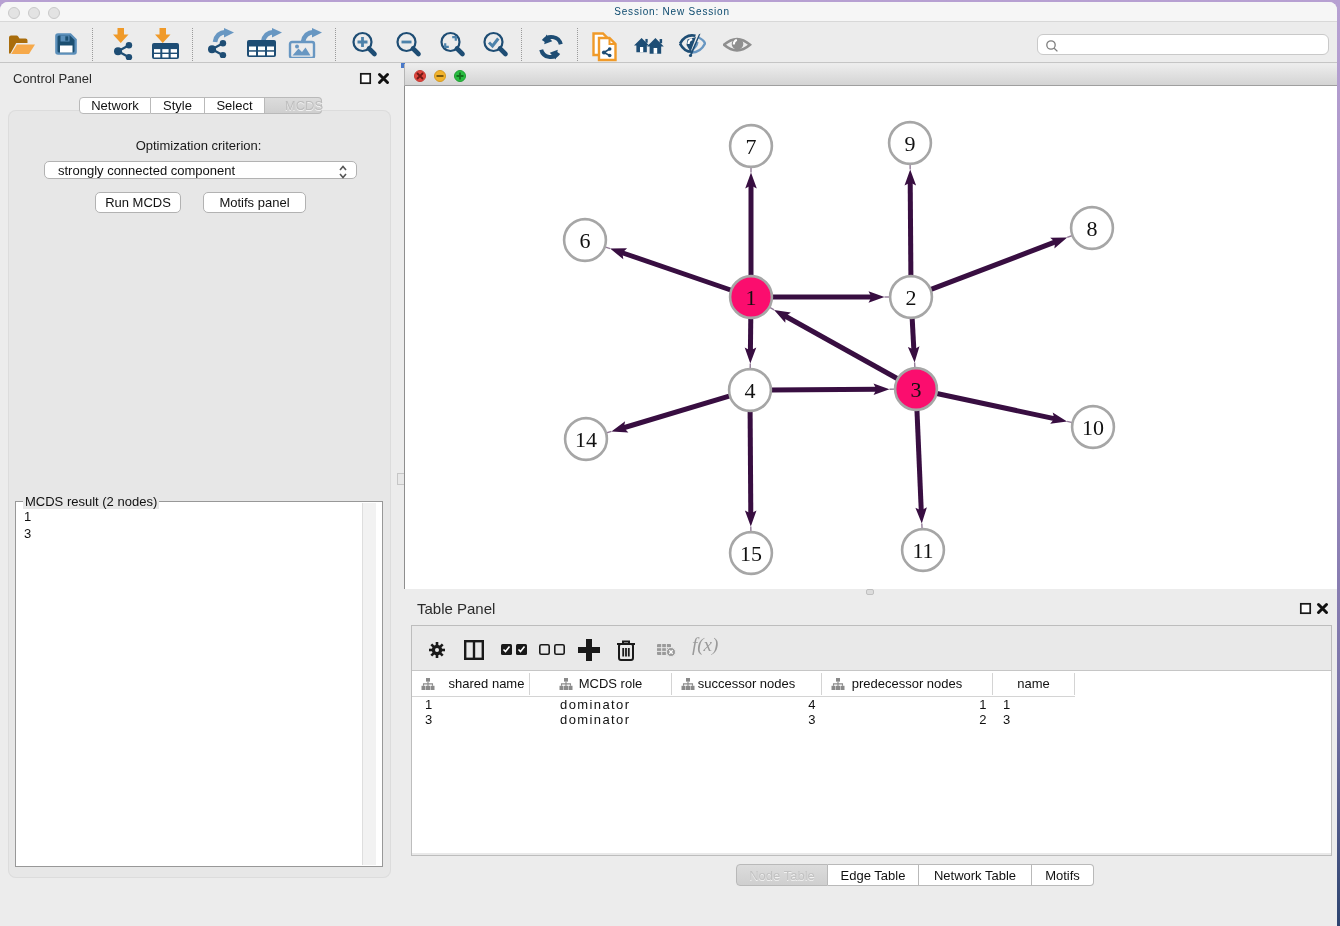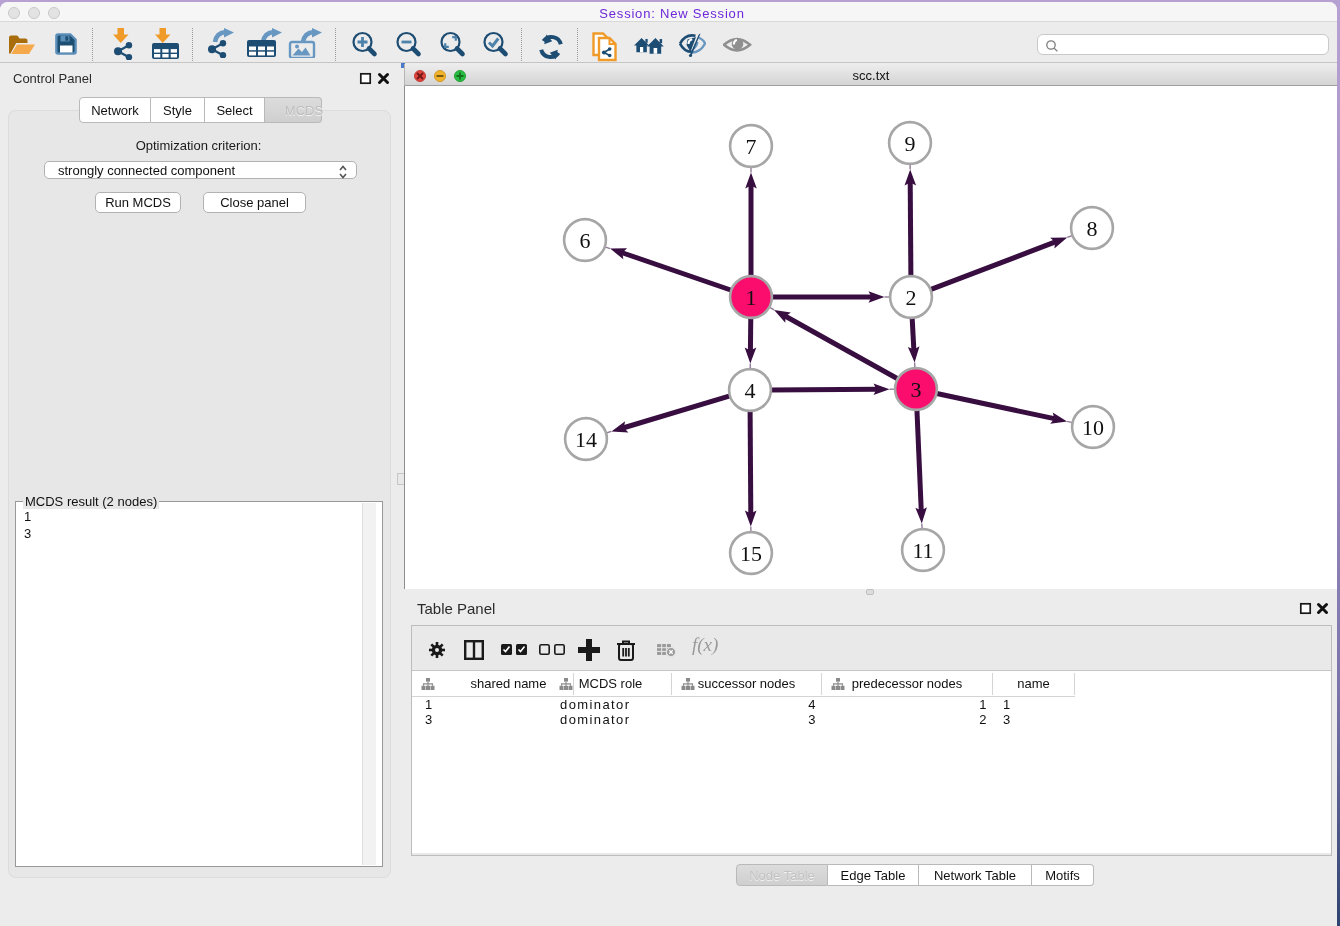--- a/index.html
+++ b/index.html
@@ -11,36 +11,36 @@
 }
 #win {
   position:absolute; left:0; top:2px; width:1337px; height:924px;
   background:#ececec; border-radius:8px 8px 0 0;
 }
 
 #titlebar { position:absolute; left:0; top:0; width:100%; height:20px; background:#f6f6f6; border-radius:8px 8px 0 0; border-bottom:1px solid #d8d8d8; }
 .tl { position:absolute; top:5px; width:12px; height:12px; border-radius:50%;
       background:#e3e3e3; border:1px solid #c9c9c9; }
 #title-text { position:absolute; top:4px; left:0; width:100%; text-align:center;
-      color:#6d28d9; font-size:13px; letter-spacing:0.8px;padding-left:7px; }
+      color:#0c4a6e; font-size:10px; letter-spacing:0.8px;padding-left:7px; }
 
 #toolbar { position:absolute; left:0; top:20px; width:100%; height:41px;
    border-bottom:1px solid #c5c5c5; }
 .sep { position:absolute; top:6px; height:33px; width:0;
    border-left:1px dotted #9a9a9a; }
 .tbi { position:absolute; top:0; }
 #searchbox { position:absolute; left:1037px; top:12px; width:292px; height:21px;
    background:#fff; border:1px solid #c9c9c9; border-radius:6px; }
 #searchbox svg { position:absolute; left:6px; top:3px; }
 
 #cp { position:absolute; left:0; top:61px; width:397px; height:830px; }
 #cp-title { position:absolute; left:13px; top:8px; font-size:13px; color:#2b2b2b; }
 #cp-body { position:absolute; left:8px; top:47px; width:383px; height:768px;
    background:#e7e7e7; border-radius:8px; box-shadow:0 0 0 1px #dcdcdc inset; }
-#cp-tabs { position:absolute; left:79px; top:34px; height:26px; display:flex;
+#cp-tabs { position:absolute; left:79px; top:34px; height:17px; display:flex;
    font-size:13px; z-index:3; }
 .cptab { border:1px solid #b9b9b9; border-left:none; background:#fff;
    display:flex; align-items:center; justify-content:center; color:#111; }
 .cptab:first-child { border-left:1px solid #b9b9b9; border-radius:4px 0 0 4px; }
 .cptab:last-child { border-radius:0 4px 4px 0; }
 .cptab.sel { background:linear-gradient(#dcdcdc,#cfcfcf); color:#bdbdbd;
    text-shadow:0 1px 0 #f2f2f2;padding-left:22px; }
 #opt-label { position:absolute; left:0; top:75px; width:397px; text-align:center;
    font-size:13px; color:#1a1a1a; }
 #dropdown { position:absolute; left:44px; top:98px; width:313px; height:18px;
@@ -268,39 +268,38 @@
       <div class="cptab sel" style="width:57px;">MCDS</div>
     </div>
     <div id="dropdown">strongly connected component
       <svg style="position:absolute; right:8px; top:3px;" width="10" height="14" viewBox="0 0 10 14">
         <path d="M2 5 L5 1.5 L8 5" fill="none" stroke="#555" stroke-width="1.6"></path>
         <path d="M2 9 L5 12.5 L8 9" fill="none" stroke="#555" stroke-width="1.6"></path>
       </svg>
     </div>
     <div id="opt-label">Optimization criterion:</div>
     <div class="btn" style="left:95px; width:86px;">Run MCDS</div>
-    <div class="btn" style="left:203px; width:103px;">Close panel</div>
+    <div class="btn" style="left:203px; width:103px;">Motifs panel</div>
     <div id="mcds-box">
       <div id="mcds-legend">MCDS result (2 nodes)</div>
       <div id="mcds-scroll"></div>
       <div id="mcds-text">1<br>3</div>
     </div>
   </div>
   <div id="net">
     <div style="position:absolute; left:-3px; top:-1px; width:4px; height:5px; background:#4a79c9;"></div>
     <div id="net-title">
       <div class="mac" style="left:9px; background:#e1463e; border:1px solid #c23b34;"></div>
       <div class="mac" style="left:29px; background:#f2b32c; border:1px solid #d49a22;"></div>
       <div class="mac" style="left:49px; background:#29bd41; border:1px solid #1f9e33;"></div>
       <svg style="position:absolute;" width="70" height="22" viewBox="0 0 70 22">
         <path d="M12 9 l6 6 M18 9 l-6 6" stroke="#701915" stroke-width="1.8"></path>
         <path d="M31.5 12 l7 0" stroke="#7a5a10" stroke-width="2"></path>
         <path d="M51.5 12 l7 0 M55 8.5 l0 7" stroke="#14701f" stroke-width="1.8"></path>
       </svg>
-      <div class="txt">scc.txt</div>
     </div>
     <div id="net-canvas">
       <svg width="932" height="506" viewBox="0 0 932 506" style="position:absolute;left:1px;top:0;">
 <line x1="345.0" y1="191.0" x2="345.0" y2="98.5" stroke="#380e41" stroke-width="5.0"></line>
 <polygon points="345.0,86.5 350.8,102.5 345.0,99.5 339.2,102.5" fill="#380e41"></polygon>
 <line x1="345.0" y1="86.5" x2="345.0" y2="81.0" stroke="#380e41" stroke-width="1.4" opacity="0.55"></line>
 <line x1="326.1" y1="204.5" x2="215.4" y2="166.5" stroke="#380e41" stroke-width="5.0"></line>
 <polygon points="204.1,162.6 221.1,162.3 216.4,166.8 217.3,173.3" fill="#380e41"></polygon>
 <line x1="204.1" y1="162.6" x2="198.9" y2="160.8" stroke="#380e41" stroke-width="1.4" opacity="0.55"></line>
 <line x1="365.0" y1="211.0" x2="466.5" y2="211.0" stroke="#380e41" stroke-width="5.0"></line>
@@ -425,21 +424,21 @@
 <line x1="0" y1="5.7" x2="14" y2="5.7" stroke="#e9e9e9" stroke-width="1"></line>
 <line x1="0" y1="9.4" x2="14" y2="9.4" stroke="#e9e9e9" stroke-width="1"></line>
 <circle cx="14" cy="10" r="4.5" fill="#9a9a9a" stroke="#e9e9e9" stroke-width="1"></circle>
 <path d="M12.3 8.3 L15.7 11.7 M15.7 8.3 L12.3 11.7" stroke="#fff" stroke-width="1.3"></path>
           </g>
         </svg>
 <svg style="position:absolute;left:280px;top:9px;" width="36" height="24" viewBox="0 0 36 24">
           <text x="0" y="16" font-family="Liberation Serif, serif" font-style="italic" font-size="19" fill="#9a9a9a">f(x)</text>
         </svg>
       <div id="tp-table">
-        <div class="hdr" style="left:0px; top:2px; width:162px;padding-left:32px;">shared name</div>
+        <div class="hdr" style="left:0px; top:2px; width:118px;padding-left:32px;">shared name</div>
 <svg style="position:absolute; left:9px; top:7px;" width="14" height="12" viewBox="0 0 14 12">
 <g fill="#8a8a8a">
 <rect x="5" y="0" width="4" height="3.6"></rect>
 <rect x="0.5" y="7.8" width="4" height="4.2"></rect>
 <rect x="5" y="7.8" width="4" height="4.2"></rect>
 <rect x="9.5" y="7.8" width="4" height="4.2"></rect>
 </g>
 <g fill="none" stroke="#8a8a8a" stroke-width="1.1">
 <path d="M7 3.6 L7 8 M2.5 7.8 L2.5 5.9 L11.5 5.9 L11.5 7.8"></path>
 </g>

